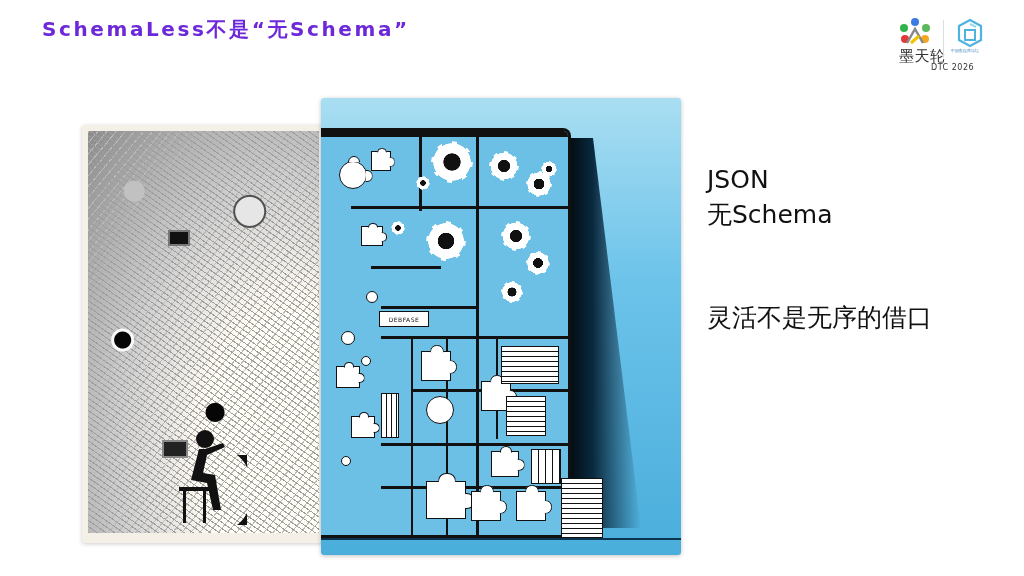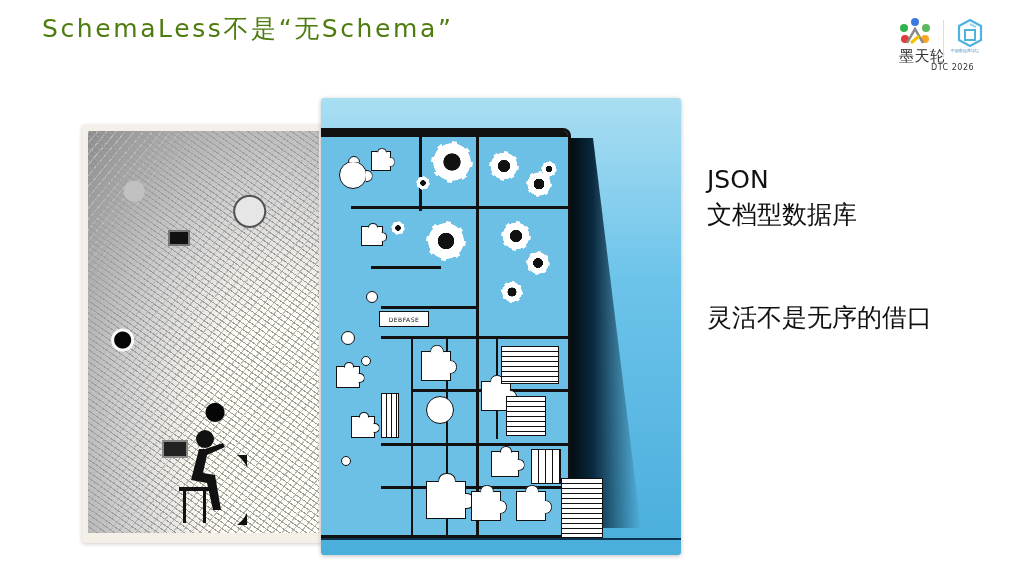--- a/index.html
+++ b/index.html
@@ -2,22 +2,22 @@
 <html><head>
   <meta charset="utf-8">
   <style>
     * { box-sizing: border-box; margin: 0; padding: 0; }
     html, body { width: 1024px; height: 576px; background: #ffffff; overflow: hidden; }
     body { position: relative; font-family: "Liberation Sans", "DejaVu Sans", sans-serif; }
 
     .slide-title {
       position: absolute; left: 42px; top: 12px;
       font-family: "DejaVu Sans", sans-serif;
-      font-weight: normal; font-size: 25px; line-height: 34px;
-      color: #4d7c0f; letter-spacing: 2.6px;
+      font-weight: bold; font-size: 20px; line-height: 34px;
+      color: #6d28d9; letter-spacing: 2.6px;
     }
     .title-line { display: block; white-space: nowrap; }
     .title-underline-word { position: relative; display: inline-block; }
     .title-underline-word::after {
       content: ""; position: absolute; left: 0; right: 0; bottom: -3px;
       height: 4px; background: #4472c4;
     }
 
     
     .logo-area { position: absolute; left: 895px; top: 15px; width: 90px; height: 62px; }
@@ -204,17 +204,17 @@
     <div class="book-stack" style="left:210px;top:318px;width:30px;height:35px;background:repeating-linear-gradient(90deg,#fff 0 6px,#111 6px 7px);"></div>
 
     <div class="db-label">DEBFASE</div>
   </div>
   <div class="book-stack" style="left:240px;top:380px;width:42px;height:60px;"></div>
   <div class="floor-line"></div>
 </div>
 
 <div class="side-text">
   <span class="line">JSON</span>
-  <span class="line">文档型数据库</span>
+  <span class="line">无Schema</span>
   <span class="spacer"></span>
   <span class="spacer"></span>
   <span class="line">灵活不是无序的借口</span>
 </div>
 
 </body></html>

